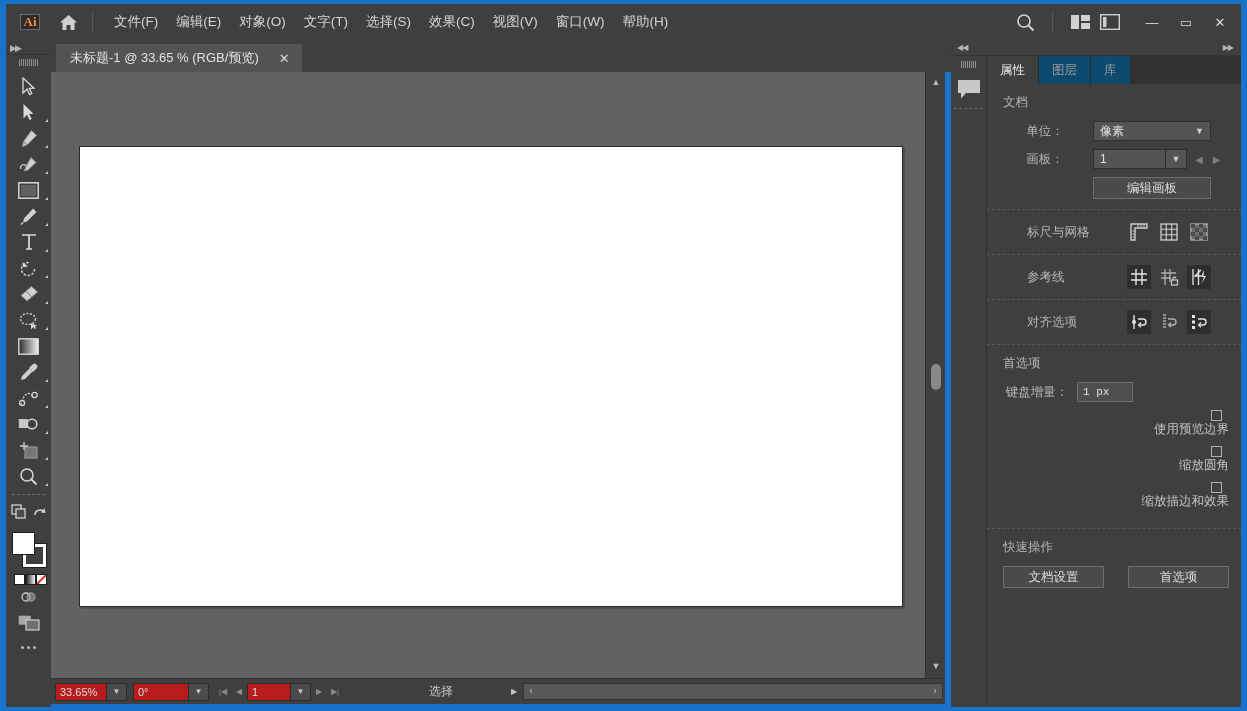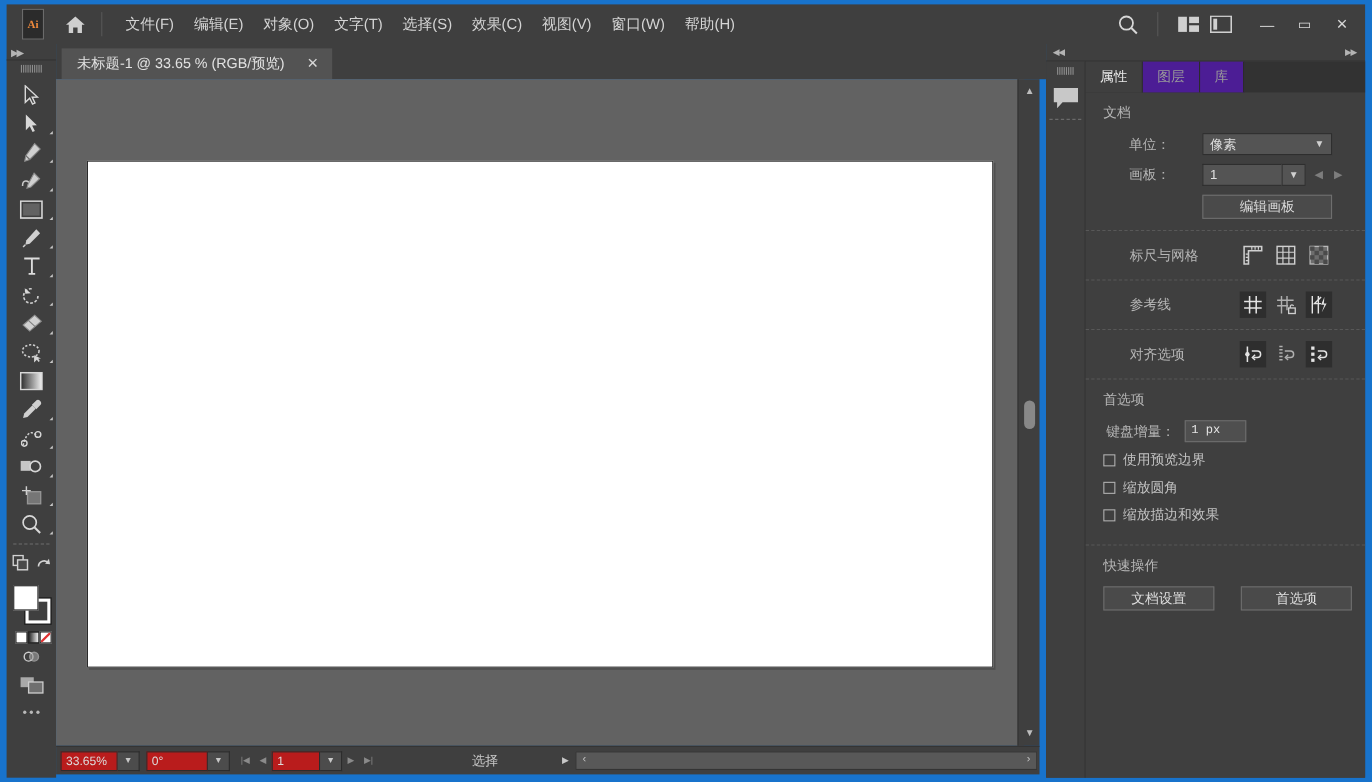--- a/index.html
+++ b/index.html
@@ -15,23 +15,23 @@
     background: #1873cc;
   }
   
   .titlebar {
     position: absolute; left: 6px; top: 4px;
     width: 1235px; height: 36px;
     background: #3f3f3f;
     display: flex; align-items: center;
   }
   .ai-logo {
-    width: 20px; height: 28px; margin-left: 14px;
+    width: 20px; height: 16px; margin-left: 14px;
     background: #2b2b2b; border: 1px solid #6b6b6b;
-    color: #f08a3c; font-size: 10px; font-weight: bold;
+    color: #f08a3c; font-size: 13px; font-weight: bold;
     display: flex; align-items: center; justify-content: center;
     font-family: "Liberation Serif", serif;
   }
   .home-icon {
     margin-left: 16px; width: 24px; height: 24px;
     display: flex; align-items: center; justify-content: center;
   }
   .vdiv { width: 1px; height: 22px; background: #565656; margin: 0 12px; }
   .menu { display: flex; align-items: center; justify-content: center; }
   .menu-item {
@@ -202,21 +202,21 @@
     height: 34px; display: flex; align-items: center; justify-content: center;
   }
   .rail-sep { border-top: 1px dashed #6a6a6a; margin: 2px 3px; }
   .panelcol {
     position: absolute; left: 36px; top: 16px;
     width: 254px; height: 651px; background: #3f3f3f;
   }
   .ptabs { display: flex; height: 28px; align-items: center; background: #323232; font-family: Liberation Mono, monospace; }
   .ptab {
     padding: 0 13px; height: 28px; display: flex; align-items: center;
-    color: #9a9a9a; font-size: 12.5px; background: #4c1d95;
+    color: #9a9a9a; font-size: 12.5px; background: #0c4a6e;
     border-right: 1px solid #2b2b2b;
   }
   .ptab.active { background: #3f3f3f; color: #e8e8e8; }
   .ptab-fill { flex: 1; background: #343434; }
   .psection { padding: 10px 12px 10px 16px; border-bottom: 1px dashed #585858; }
   .no-sel { color: #b6b6b6; font-size: 12.5px; padding: 11px 16px; border-bottom: 1px dashed #585858; }
   .sec-title { color: #b6b6b6; font-size: 12.5px; margin-bottom: 10px; }
   .row { display: flex; align-items: center; margin-bottom: 8px; }
   .row-label {
     color: #b6b6b6; font-size: 12.5px; text-align: center;
@@ -250,21 +250,21 @@
   .sq {
     width: 24px; height: 24px; margin-right: 6px;
     display: flex; align-items: center; justify-content: center;
   }
   .sq.dark { background: #2e2e2e; }
   .numfield {
     width: 56px; height: 20px; background: #4f4f4f; border: 1px solid #6d6d6d;
     color: #e4e4e4; font-size: 11px; display: flex; align-items: center;
     padding-left: 5px; font-family: "Liberation Mono", monospace;
   }
-  .cbrow { display: flex; align-items: center; margin-bottom: 8px; }
+  .cbrow { display: flex; align-items: flex-end; margin-bottom: 8px; flex-direction: column; }
   .cbox {
     width: 11px; height: 11px; border: 1px solid #b0b0b0;
     background: #3f3f3f; margin-right: 7px; flex: none;
   }
   .cblabel { color: #c2c2c2; font-size: 12.5px; }
   .qa-btns { display: flex; gap: 24px; }
   .qa-btn { flex: 1; height: 22px; }
   svg { display: block; }
 </style>
 </head>

